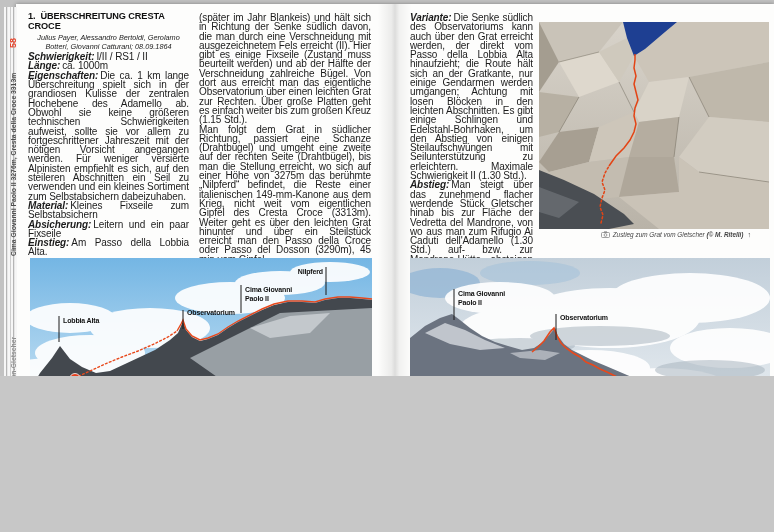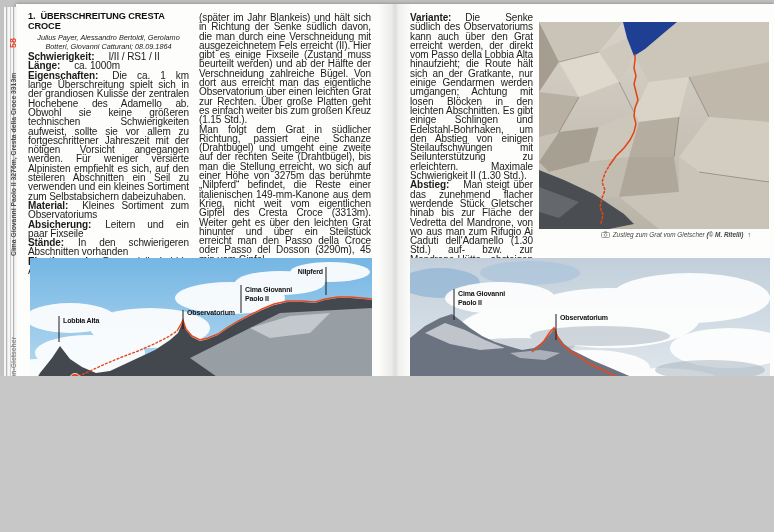--- a/index.html
+++ b/index.html
@@ -15,21 +15,21 @@
   #sb-title{left:10px;top:46px;height:210px;width:11px;color:#4d4d4d;font-size:6.8px;}
   #sb-chapter{left:10px;top:260px;height:180px;width:11px;color:#8f8f8f;font-size:6.8px;}
   .col{position:absolute;top:11px;}
   #col1{left:28px;width:161px;}
   #col2{left:199px;width:172px;top:13px;}
   #rcol{left:410px;width:123px;top:13px;}
   .title{font-size:9.2px;font-weight:bold;color:#101010;letter-spacing:-.1px;margin:0 0 2px 0;}
   .title .tnum{margin-right:5px;}
   .fa{font-size:7.3px;line-height:9.1px;font-style:italic;color:#222;margin:0 0 1px 0;text-align:center;}
   .bodytext{margin:0;font-size:10px;line-height:9.3px;text-align:justify;color:#1b1b1b;letter-spacing:-.1px;}
-  .bodytext b{margin-right:14px;}
+  .bodytext b{margin-right:2px;font-style:italic;}
   .photo{position:absolute;display:block;}
   .pagenum{position:absolute;top:502px;font-size:8.5px;font-weight:bold;color:#222;}
   #pn-l{left:28px;font-family:Liberation Serif, serif;} #pn-r{left:726px;width:30px;text-align:right;}
   .caption{position:absolute;left:539px;top:231px;width:212px;text-align:right;font-size:6.4px;color:#444;font-style:italic;white-space:nowrap;}
   .caption .cred{font-weight:bold;}
   .caption .cam{display:inline-block;vertical-align:-1px;margin-right:3px;font-style:normal;}
   .caption .arr{font-style:normal;color:#333;font-size:7px;margin-left:4px;}
   svg text{font-family:"Liberation Sans","DejaVu Sans",sans-serif;}
   .plabel{font-size:7px;font-weight:bold;fill:#101010;letter-spacing:-.15px;}
   .plabel-w{font-size:7px;font-weight:bold;fill:#ffffff;letter-spacing:-.15px;}
@@ -46,23 +46,22 @@
   <div class="vert" id="sb-num">58</div>
   <div class="vert" id="sb-title">Cima Giovanni Paolo II 3276m, Cresta della Croce 3313m</div>
   <div class="vert" id="sb-chapter">Lobbia- und Mandron-Gletscher</div>
 
   <div class="col" id="col1">
     <p class="title"><b class="tnum">1.</b><span>ÜBERSCHREITUNG CRESTA CROCE</span></p>
     <p class="fa">Julius Payer, Alessandro Bertoldi, Gerolamo Botteri, Giovanni Catturani; 08.09.1864</p>
     <p class="bodytext"><b>Schwierigkeit:</b><span>I/II / RS1 / II</span></p>
     <p class="bodytext"><b>Länge:</b><span>ca. 1000m</span></p>
     <p class="bodytext"><b>Eigenschaften:</b><span>Die ca. 1 km lange Überschreitung spielt sich in der grandiosen Kulisse der zentralen Hochebene des Adamello ab. Obwohl sie keine größeren technischen Schwierigkeiten aufweist, sollte sie vor allem zu fortgeschrittener Jahreszeit mit der nötigen Vorsicht angegangen werden. Für weniger versierte Alpinisten empfiehlt es sich, auf den steileren Abschnitten ein Seil zu verwenden und ein kleines Sortiment zum Selbstabsichern dabeizuhaben.</span></p>
-    <p class="bodytext"><b>Material:</b><span>Kleines Sortiment zum Observatoriums</span></p>
+    <p class="bodytext"><b>Material:</b><span>Kleines Fixseile zum Selbstabsichern</span></p>
     <p class="bodytext"><b>Absicherung:</b><span>Leitern und ein paar Fixseile</span></p>
-    <p class="bodytext"><b>Stände:</b><span>In den schwierigeren Abschnitten vorhanden</span></p>
     <p class="bodytext"><b>Einstieg:</b><span>Am Passo della Lobbia Alta.</span></p>
   </div>
 
   <div class="col" id="col2">
     <p class="bodytext">(später im Jahr Blankeis) und hält sich in Richtung der Senke südlich davon, die man durch eine Verschneidung mit ausgezeichnetem Fels erreicht (II). Hier gibt es einige Fixseile (Zustand muss beurteilt werden) und ab der Hälfte der Verschneidung zahlreiche Bügel. Von dort aus erreicht man das eigentliche Observatorium über einen leichten Grat zur Rechten. Über große Platten geht es einfach weiter bis zum großen Kreuz (1.15 Std.).</p>
     <p class="bodytext">Man folgt dem Grat in südlicher Richtung, passiert eine Schanze (Drahtbügel) und umgeht eine zweite auf der rechten Seite (Drahtbügel), bis man die Stellung erreicht, wo sich auf einer Höhe von 3275m das berühmte „Nilpferd“ befindet, die Reste einer italienischen 149-mm-Kanone aus dem Krieg, nicht weit vom eigentlichen Gipfel des Cresta Croce (3313m). Weiter geht es über den leichten Grat hinunter und über ein Steilstück erreicht man den Passo della Croce oder Passo del Dosson (3290m), 45 min vom Gipfel.</p>
   </div>
 
   <div class="col" id="rcol">
     <p class="bodytext"><b>Variante:</b><span>Die Senke südlich des Observatoriums kann auch über den Grat erreicht werden, der direkt vom Passo della Lobbia Alta hinaufzieht; die Route hält sich an der Gratkante, nur einige Gendarmen werden umgangen; Achtung mit losen Blöcken in den leichten Abschnitten. Es gibt einige Schlingen und Edelstahl-Bohrhaken, um den Abstieg von einigen Steilaufschwüngen mit Seilunterstützung zu erleichtern. Maximale Schwierigkeit II (1.30 Std.).</span></p>

